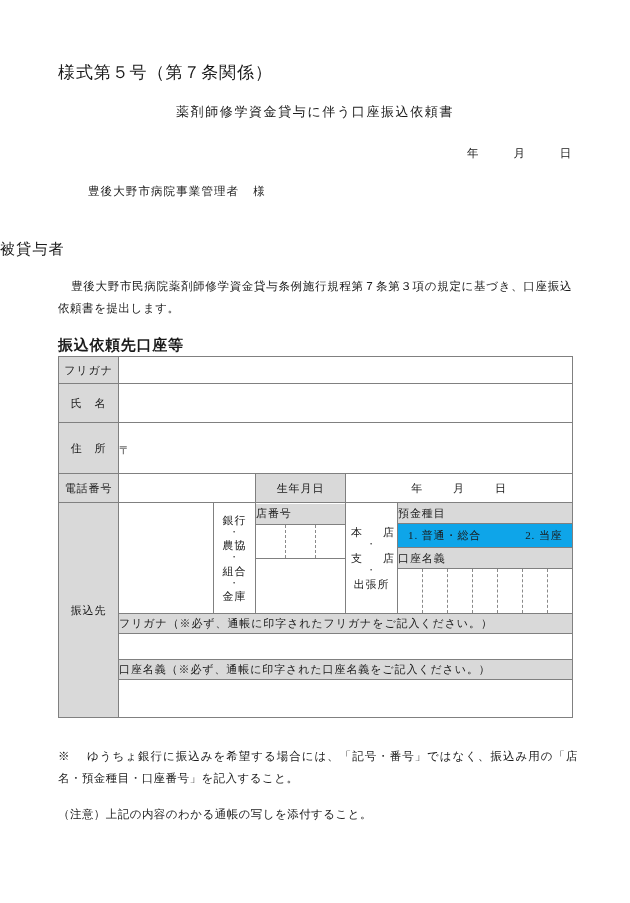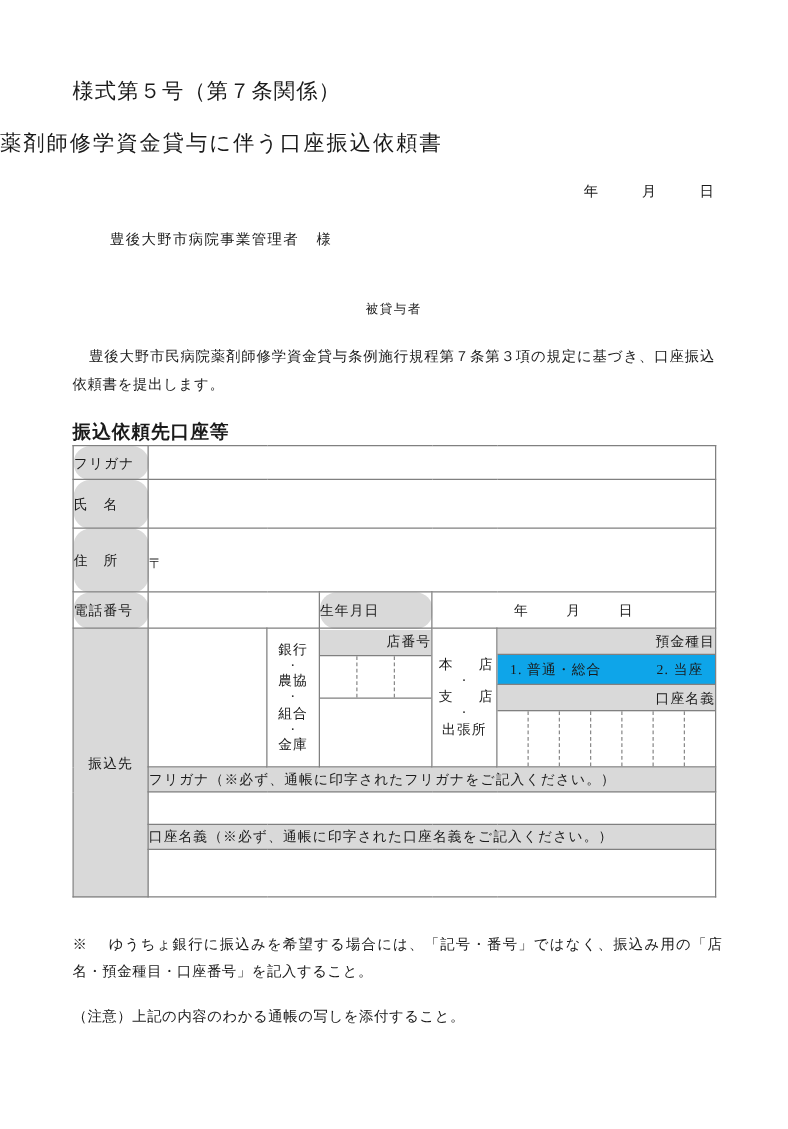--- a/index.html
+++ b/index.html
@@ -30,21 +30,22 @@
     top: 61px;
     font-size: 17px;
     letter-spacing: 0.9px;
     white-space: nowrap;
   }
   .doc-title {
     position: absolute;
     left: 0;
     top: 103px;
     width: 630px;
-    font-size: 17px;
+    text-align: center;
+    font-size: 13px;
     letter-spacing: 1.6px;
     white-space: nowrap;
   }
   .date-line {
     position: absolute;
     right: 58px;
     top: 146px;
     font-size: 11.5px;
     letter-spacing: 0.8px;
     white-space: nowrap;
@@ -59,23 +60,23 @@
     letter-spacing: 1.1px;
     white-space: nowrap;
   }
   .addressee .hon { display: inline-block; width: 14px; }
 
   .borrower {
     position: absolute;
     left: 0;
     top: 240px;
     width: 630px;
-    text-align: center;
+    text-align: left;
     box-sizing: border-box;
-    font-size: 10px;
+    font-size: 15px;
     letter-spacing: 1.2px;
   }
 
   .body-para {
     position: absolute;
     left: 58px;
     top: 275px;
     width: 514px;
     font-size: 11.5px;
     line-height: 1.95;
@@ -105,23 +106,22 @@
   }
   .form-table td {
     border: 1px solid #808080;
     font-size: 11px;
     letter-spacing: 0.9px;
     padding: 0;
     vertical-align: middle;
   }
   .lbl {
     background: #d9d9d9;
-    text-align: left;
-    white-space: nowrap;
-    border-radius: 13px;
+    text-align: center;
+    white-space: nowrap;
   }
   .lbl-top {
     background: #d9d9d9;
     text-align: center;
     vertical-align: top;
     padding-top: 6px;
     white-space: nowrap;
   }
   .blank { background: #ffffff; }
 
@@ -156,21 +156,21 @@
   
   .sub {
     width: 100%;
     border-collapse: collapse;
     table-layout: fixed;
     height: 100%;
   }
   .sub td {
     border: 0;
     font-size: 11px;
-    text-align: right;
+    text-align: left;
     letter-spacing: 0.9px;
   }
   .sub td.hd {
     background: #d9d9d9;
     border-bottom: 1px solid #808080;
     height: 20px;
   }
   .sub td.hd2 {
     background: #d9d9d9;
     border-bottom: 1px solid #808080;

